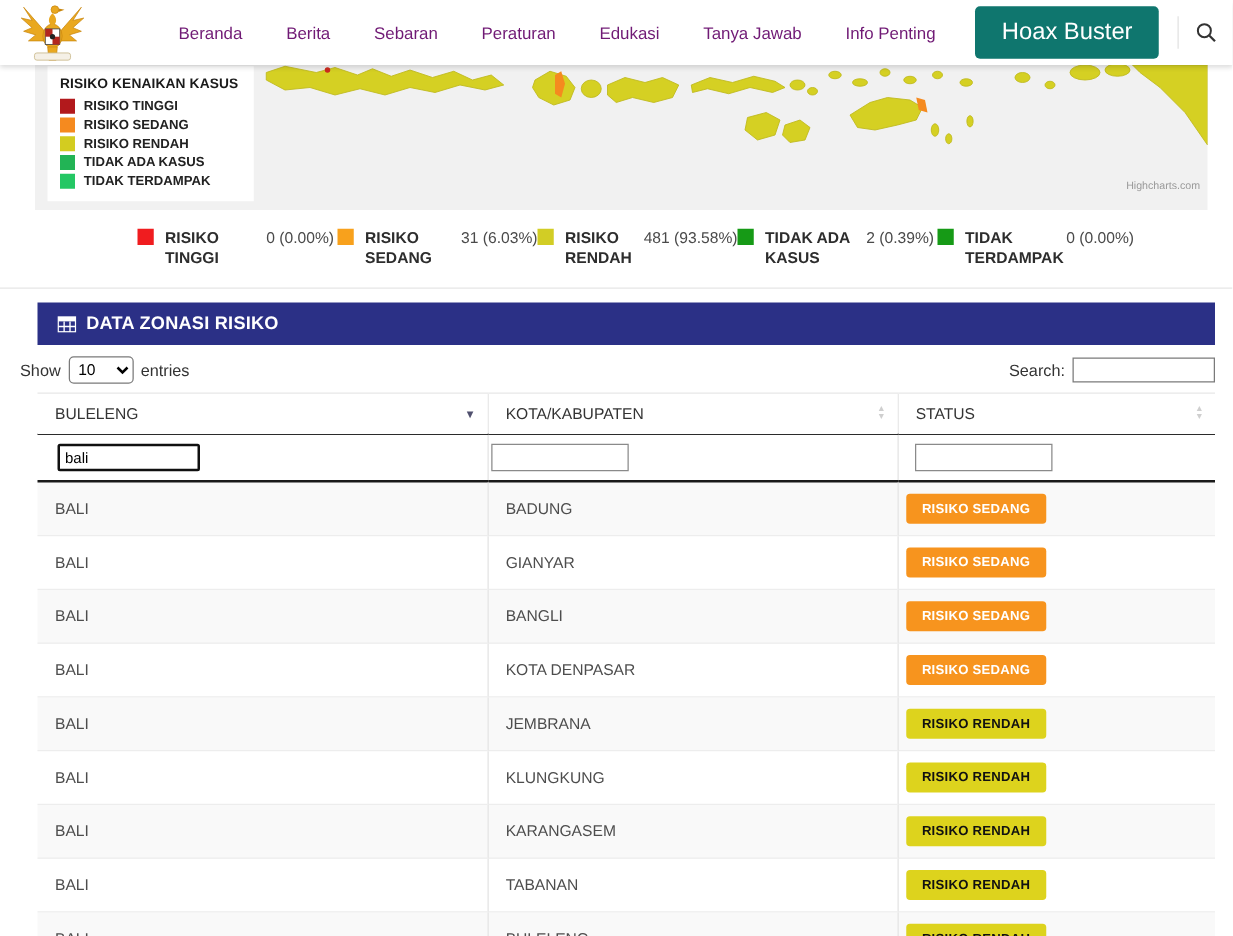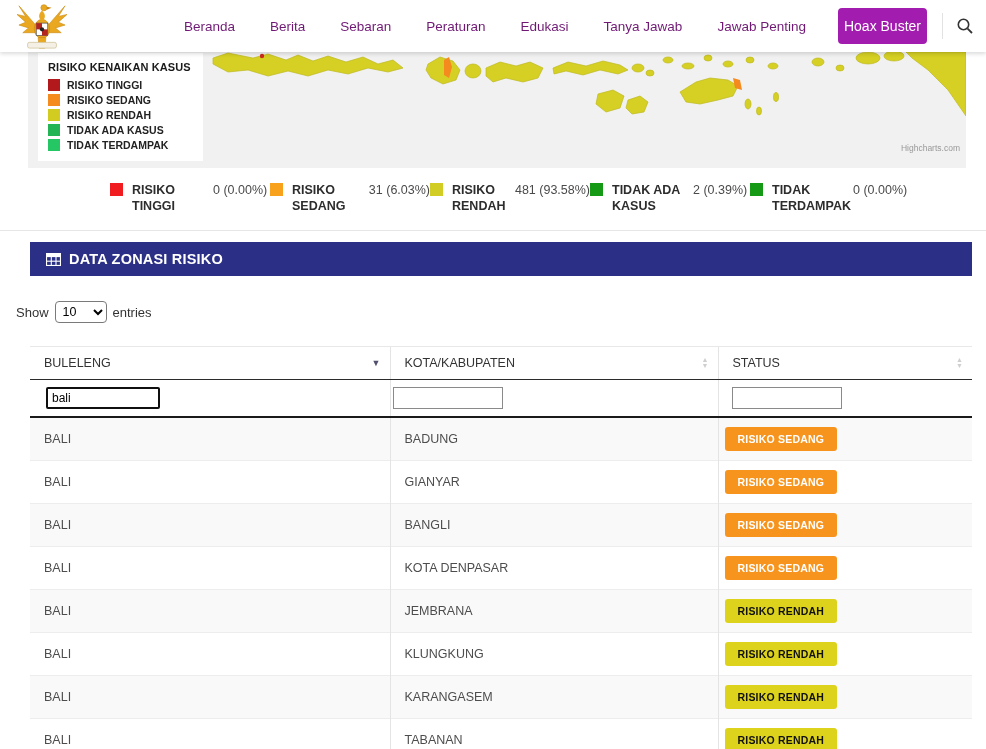--- a/index.html
+++ b/index.html
@@ -12,22 +12,22 @@
   
   .nav {
     position:relative; z-index:10; height:52px; background:#fff;
     display:flex; align-items:center; padding:0 10px 0 14px;
     box-shadow:0 2px 4px rgba(0,0,0,.14);
   }
   .logo { width:56px; height:50px; flex:0 0 56px; }
   .menu { margin-left:auto; display:flex; align-items:center; gap:35px; }
   .menu-item { font-size:13.5px; color:#701a75; cursor:pointer; white-space:nowrap; }
   .hoax-btn {
-    margin:0 0 0 32px; background:#a21caf; color:#fff; font-size:14px;
-    padding:10px 6px; border-radius:4px; cursor:pointer; white-space:nowrap;
+    margin:0 0 0 32px; background:#0f766e; color:#fff; font-size:19px;
+    padding:10px 21px; border-radius:4px; cursor:pointer; white-space:nowrap;
   }
   .nav-divider { width:1px; height:26px; background:#e2e2e2; margin:0 13px 0 15px; }
   .nav-search { width:18px; height:18px; cursor:pointer; margin-right:2px; }
   
   .map-section { position:relative; margin-left:28px; width:938px; height:116px; background:#f1f1f1; }
   .map-svg { position:absolute; left:0; top:0; }
   .map-legend { position:absolute; left:10px; top:1px; background:#fff; padding:8px 12px 10px 10px; }
   .legend-title { font-size:11px; font-weight:bold; color:#1a1a1a; margin-bottom:6px; letter-spacing:.1px;text-align:right; }
   .legend-row { display:flex; align-items:center; margin-top:3px; }
   .swatch { width:12px; height:12px; margin-right:7px; flex:0 0 12px; }
@@ -46,21 +46,21 @@
     display:flex; align-items:center; padding-left:16px;
     font-weight:bold; font-size:14.5px; letter-spacing:.2px;
   }
   .table-icon { width:15px; height:13px; margin-right:8px; }
   
   .table-controls {
     margin:9px 14px 7px 16px; display:flex; justify-content:space-between; align-items:center;
     font-size:13px; color:#333;gap:13px;
   }
   .show-entries { display:flex; align-items:center; }
-  .page-size { width:52px; height:22px; margin:16px 6px; border:1px solid #7a7a7a; border-radius:4px;
+  .page-size { width:52px; height:22px; margin:0 6px; border:1px solid #7a7a7a; border-radius:4px;
     font-size:12.5px; font-family:"Liberation Sans",sans-serif; padding-left:3px; background:#fff; }
   .search-box { display:flex; align-items:center; }
   .search-input { width:114px; height:20px; border:1px solid #7a7a7a; margin-left:6px; font-size:12px; padding:0 4px; }
   
   table.zonasi { margin-left:30px; width:942px; border-collapse:collapse; table-layout:fixed;
     border-bottom:2px solid #1a1a1a; }
   col.c1{width:360px;} col.c2{width:328px;} col.c3{width:254px;}
   thead th {
     text-align:left; font-weight:400; font-size:12.5px; color:#333;
     padding:9px 24px 9px 14px; border-top:1px solid #e8e8e8; border-bottom:1px solid #2b2b2b;
@@ -108,21 +108,21 @@
       <rect x="13" y="43" width="30" height="6" rx="2" fill="#f5f0e6" stroke="#c9b98a" stroke-width="0.7"></rect>
     </svg>
   </div>
   <nav class="menu" id="nav-menu">
       <a class="menu-item">Beranda</a>
       <a class="menu-item">Berita</a>
       <a class="menu-item">Sebaran</a>
       <a class="menu-item">Peraturan</a>
       <a class="menu-item">Edukasi</a>
       <a class="menu-item">Tanya Jawab</a>
-      <a class="menu-item">Jawab Penting</a>
+      <a class="menu-item">Info Penting</a>
     </nav>
   <a class="hoax-btn">Hoax Buster</a>
   <div class="nav-divider"></div>
   <svg class="nav-search" viewBox="0 0 18 18">
     <circle cx="7.5" cy="7.5" r="5.2" fill="none" stroke="#333" stroke-width="1.6"></circle>
     <line x1="11.6" y1="11.6" x2="16" y2="16" stroke="#333" stroke-width="1.8"></line>
   </svg>
 </header>
 
 <section class="map-section">
@@ -228,20 +228,24 @@
 </div>
 
 <div class="table-controls">
   <div class="show-entries">
     <span>Show</span>
     <select class="page-size">
       <option>10</option>
     </select>
     <span>entries</span>
   </div>
+  <div class="search-box">
+    <label>Search:</label>
+    <input class="search-input" value="" style="">
+  </div>
 </div>
 
 <table class="zonasi">
   <colgroup>
       <col class="c1">
       <col class="c2">
       <col class="c3">
     </colgroup>
   <thead>
     <tr id="header-row">

